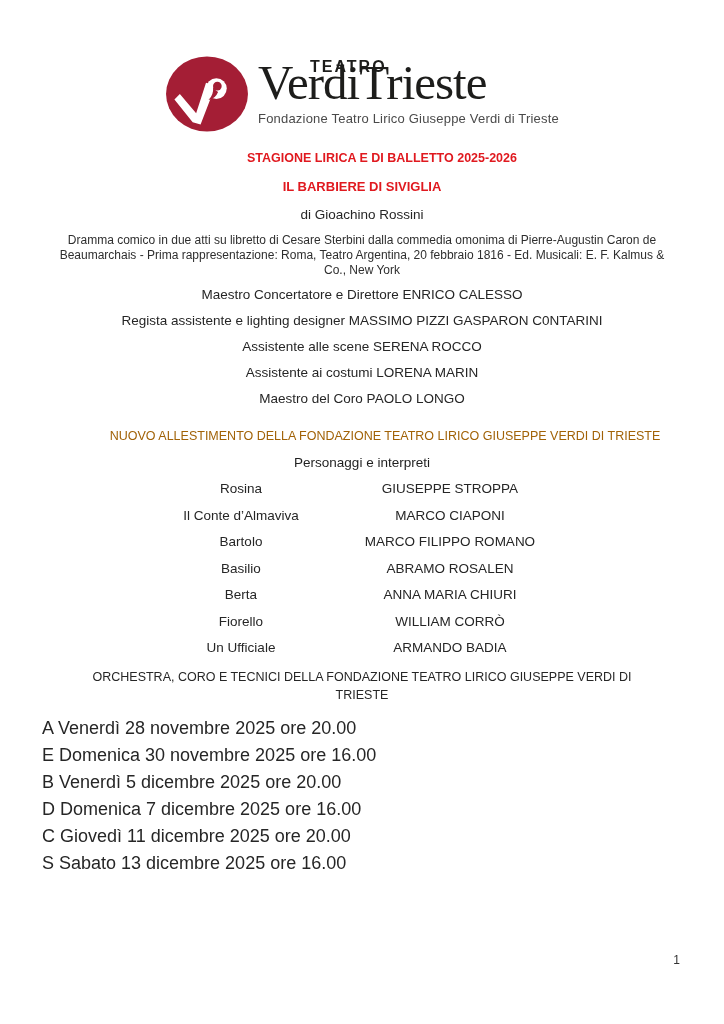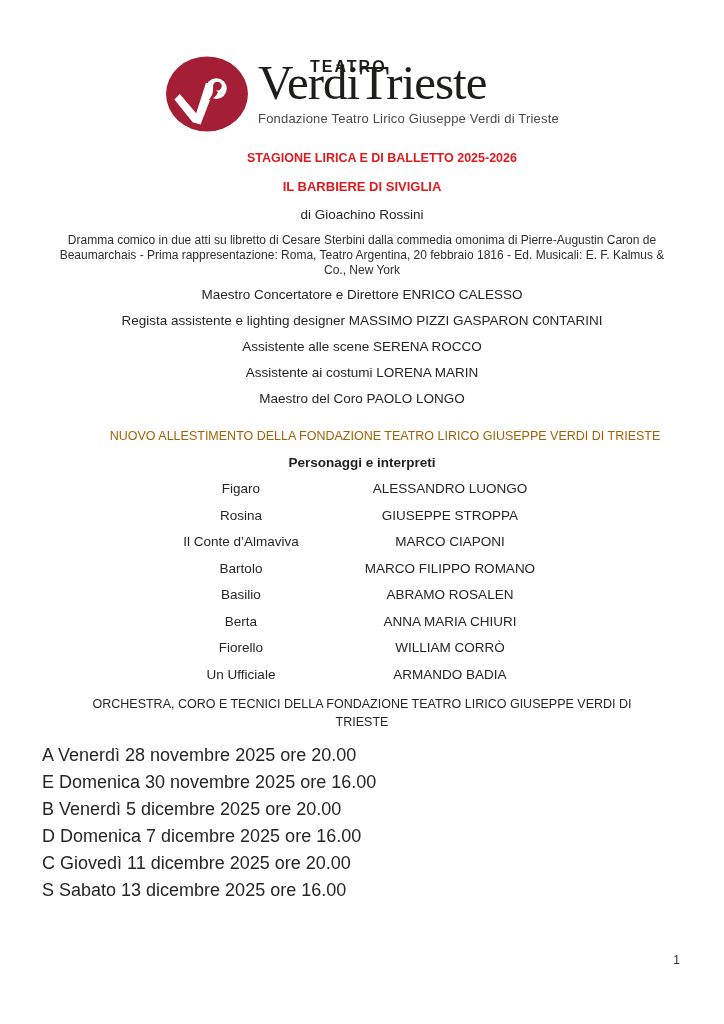--- a/index.html
+++ b/index.html
@@ -35,21 +35,21 @@
   .composer{ margin-top:13px; font-size:13.5px; color:#262626; }
 
   
   .description { margin-top:11px; }
   .description-line { font-size:12px; line-height:15px; color:#2e2e2e; text-align:center; white-space:nowrap; }
 
   
   .credits { margin-top:10px; }
   .credit-line { font-size:13.5px; line-height:14px; margin-bottom:12px; color:#262626; text-align:center; white-space:nowrap; }
   .new-production { margin-top:23px; font-size:12.5px; line-height:14px; color:#a16207;padding-left:46px; }
-  .cast-heading { margin-top:13px; font-size:13.5px; line-height:14px; font-weight:700; color:#1f1f1f; }
+  .cast-heading { margin-top:13px; font-size:13.5px; line-height:14px; font-weight:400; color:#1f1f1f; }
 
   
   .cast { margin-top:12px; }
   .cast-row { display:flex; line-height:14px; margin-bottom:12.5px; font-size:13.5px; color:#262626; }
   .cast-role { margin-left:152px; width:178px; text-align:center; white-space:nowrap; }
   .cast-performer { width:240px; text-align:center; white-space:nowrap; }
 
   
   .ensemble { margin-top:13px; }
   .ensemble-line { font-size:12.5px; line-height:18px; color:#262626; text-align:center; white-space:nowrap; }
@@ -96,24 +96,20 @@
     <div class="credit-line">Assistente alle scene SERENA ROCCO</div>
     <div class="credit-line">Assistente ai costumi LORENA MARIN</div>
     <div class="credit-line">Maestro del Coro PAOLO LONGO</div>
   </div>
 
   <div class="new-production centered">NUOVO ALLESTIMENTO DELLA FONDAZIONE TEATRO LIRICO GIUSEPPE VERDI DI TRIESTE</div>
   <div class="cast-heading centered">Personaggi e interpreti</div>
 
   <div class="cast">
     <div class="cast-row">
-      <div class="cast-role">Figaro</div>
-      <div class="cast-performer">ALESSANDRO LUONGO</div>
-    </div>
-    <div class="cast-row">
       <div class="cast-role">Rosina</div>
       <div class="cast-performer">GIUSEPPE STROPPA</div>
     </div>
     <div class="cast-row">
       <div class="cast-role">Il Conte d’Almaviva</div>
       <div class="cast-performer">MARCO CIAPONI</div>
     </div>
     <div class="cast-row">
       <div class="cast-role">Bartolo</div>
       <div class="cast-performer">MARCO FILIPPO ROMANO</div>

